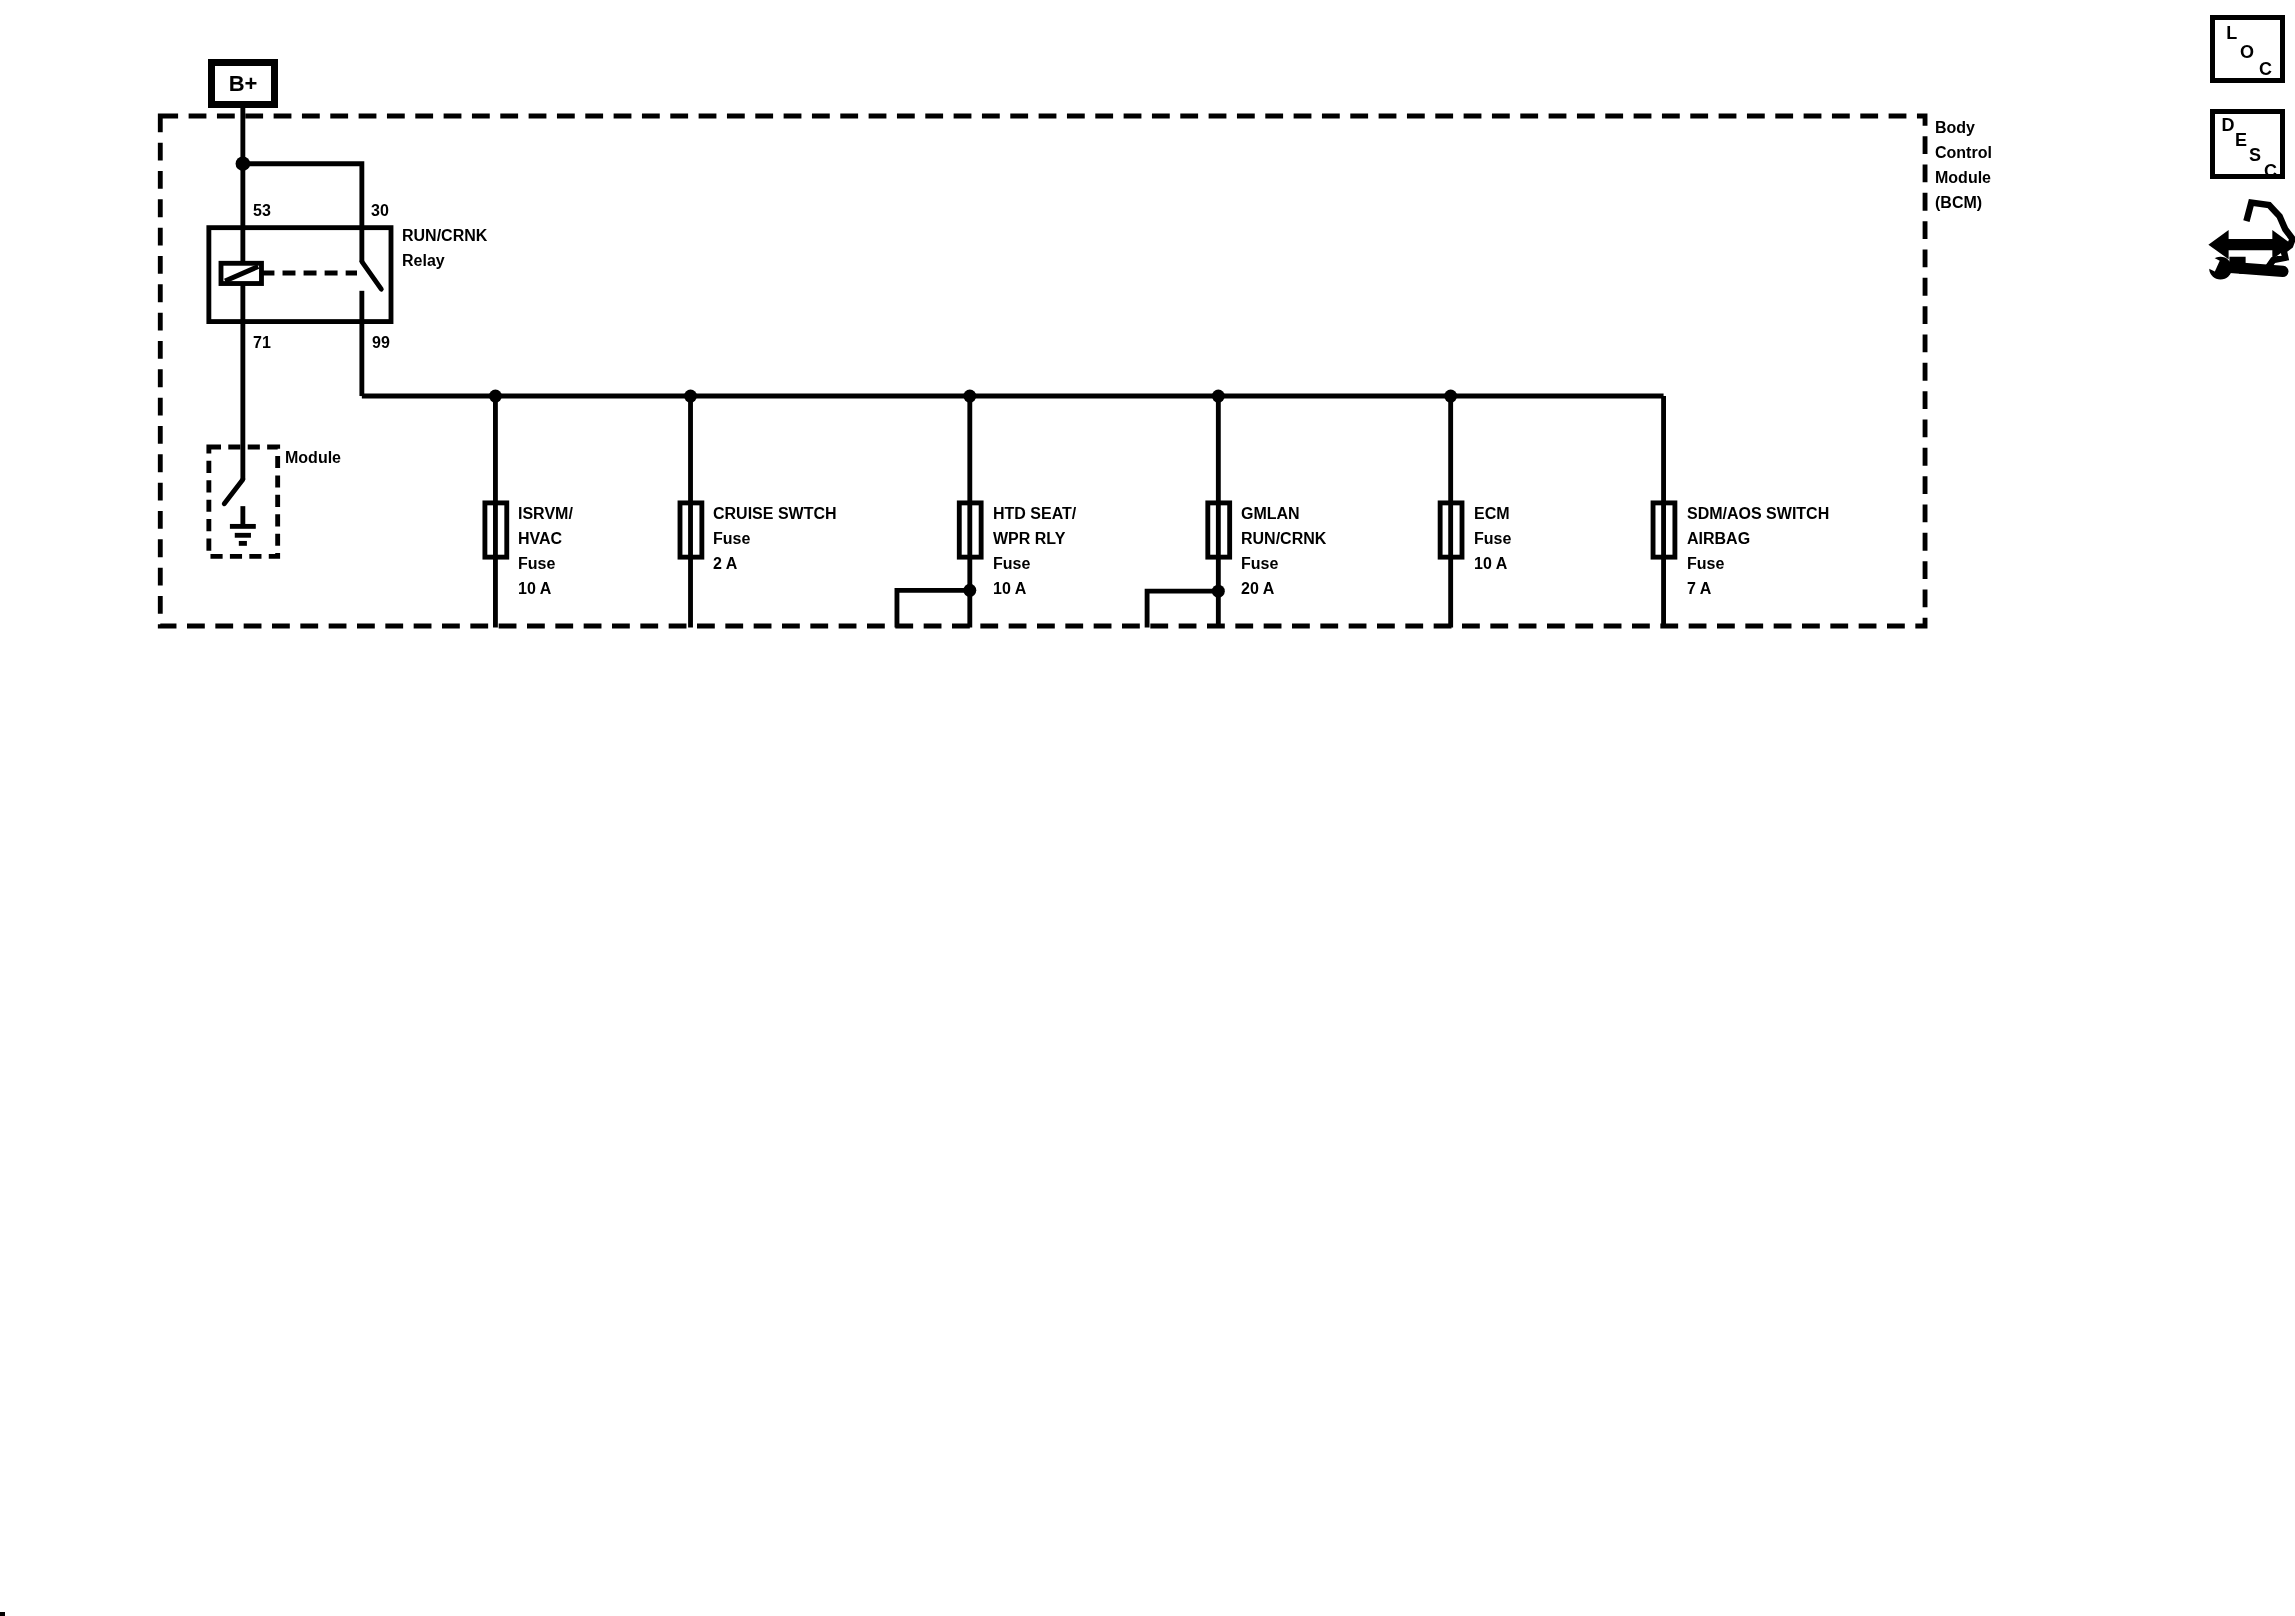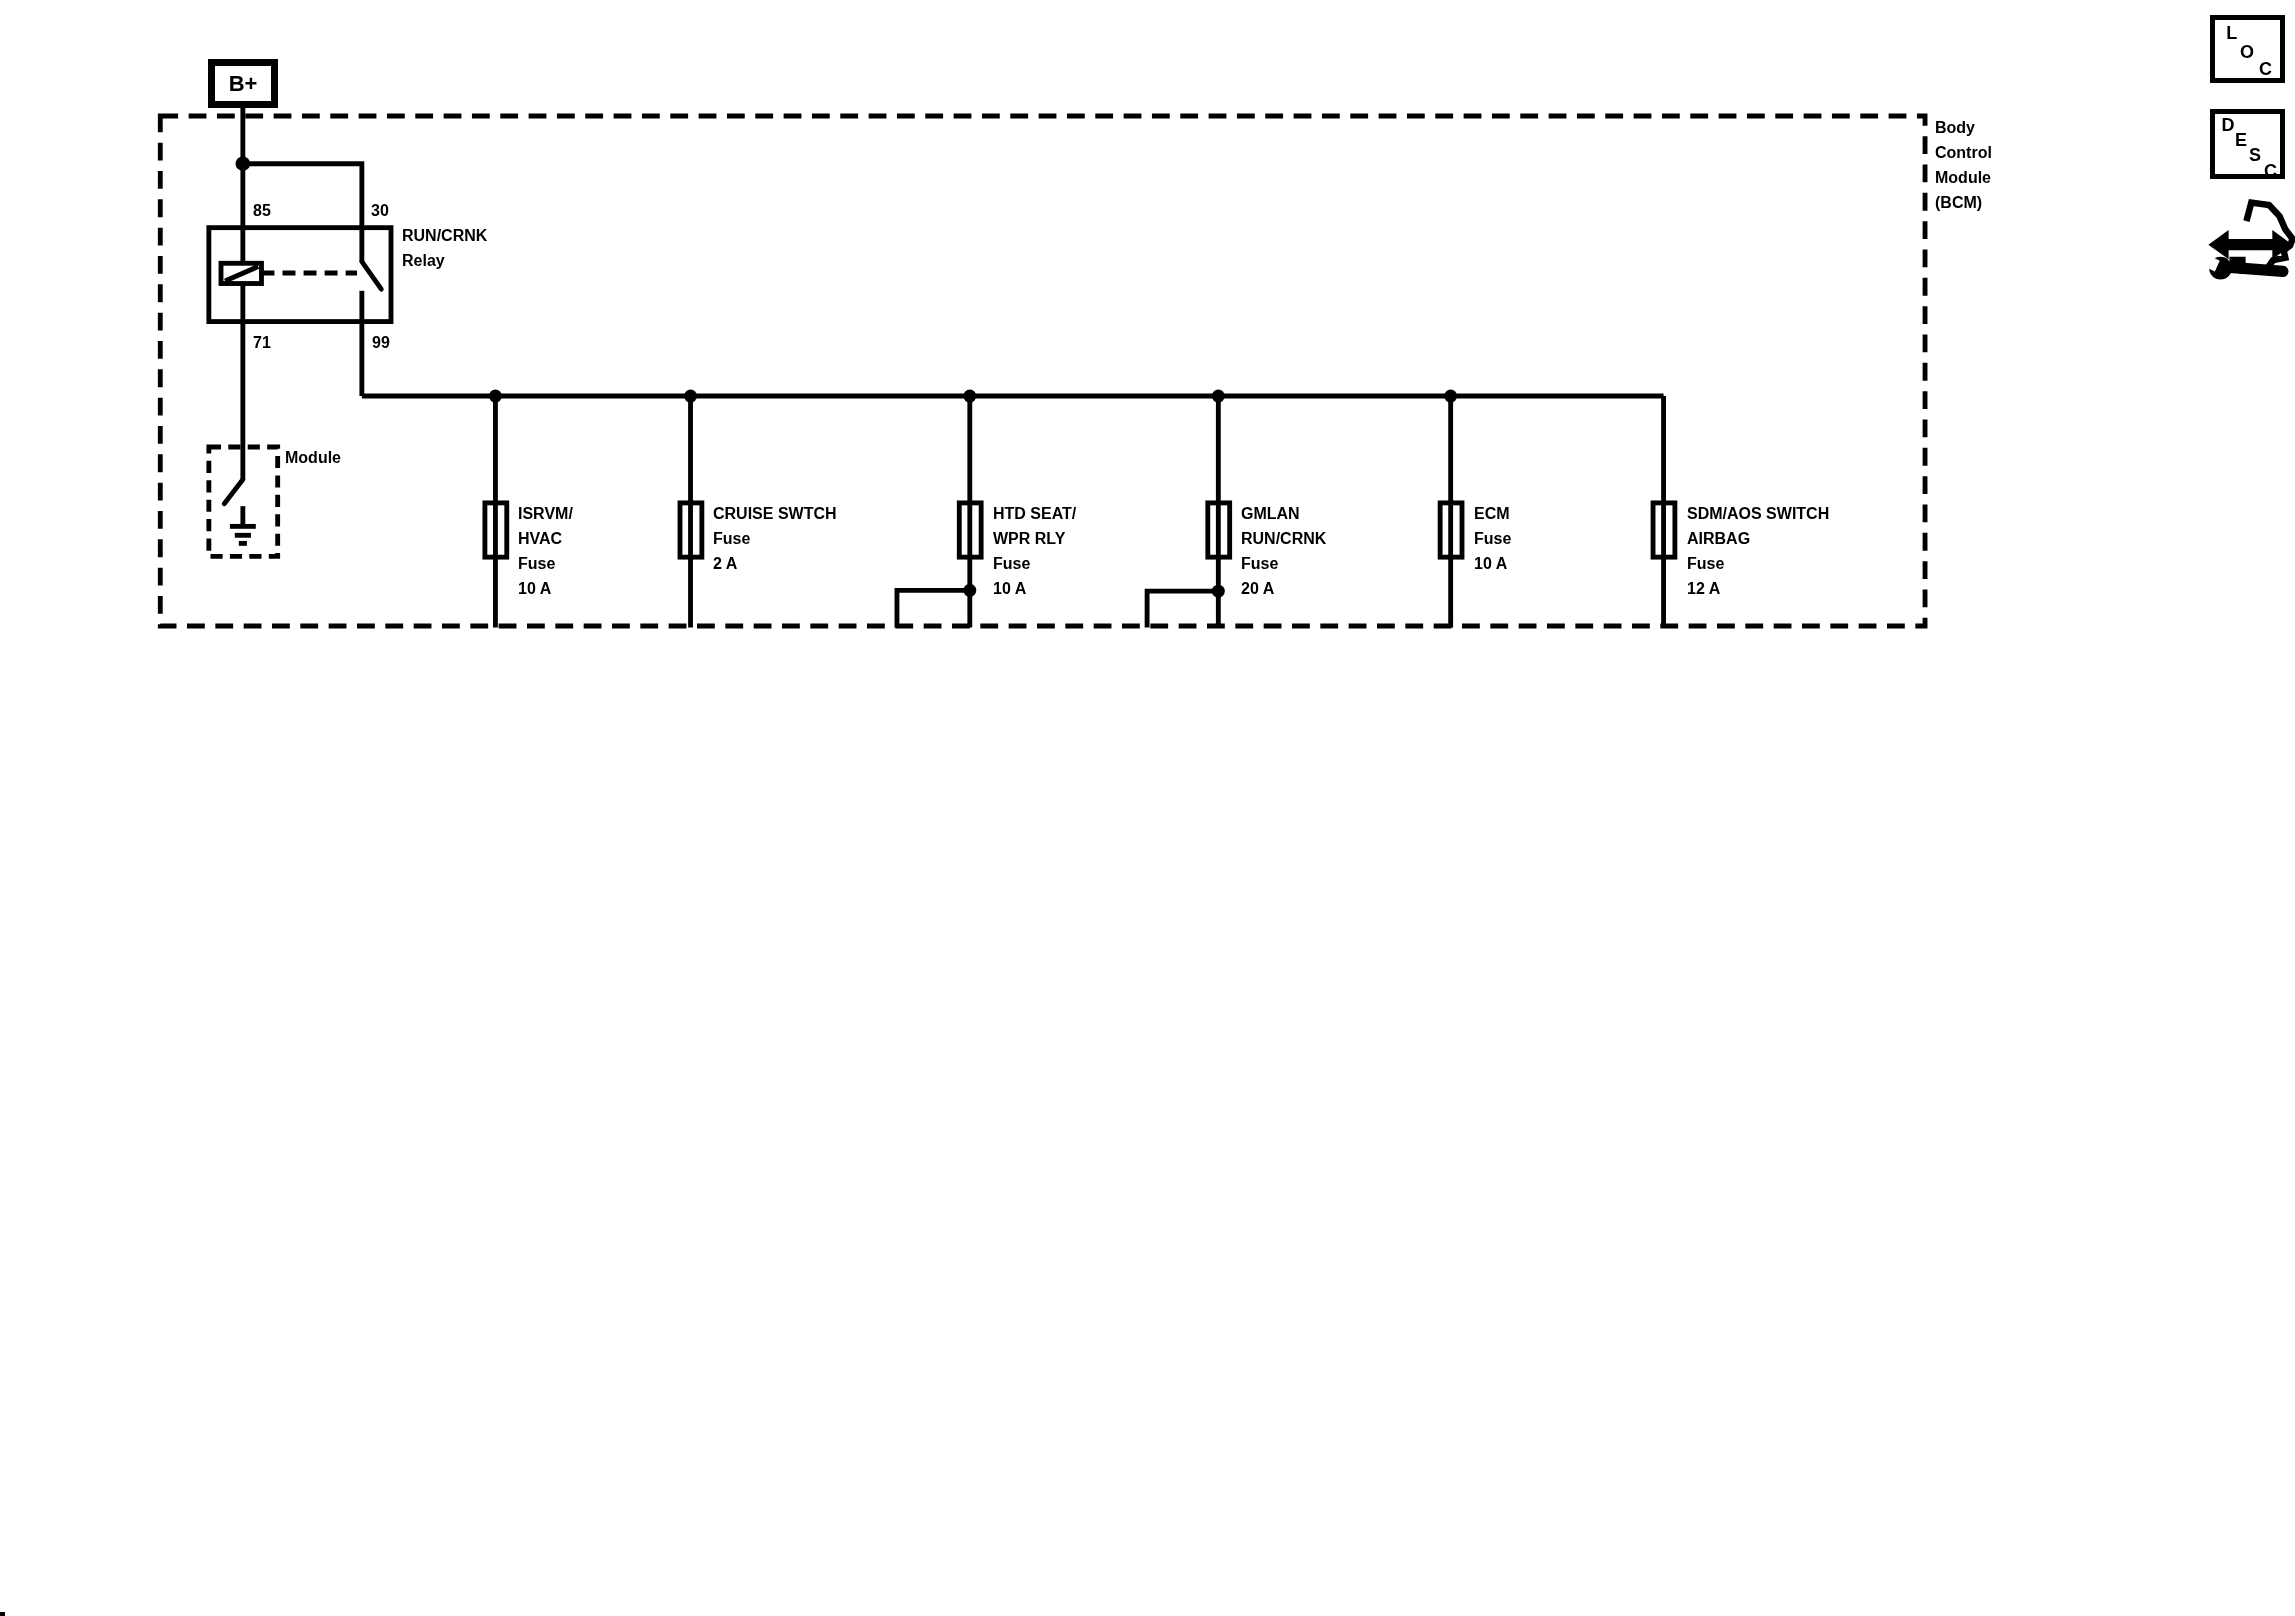--- a/index.html
+++ b/index.html
@@ -122,21 +122,21 @@
         <path d="M30,85 L95,90" stroke="#000" stroke-width="14" stroke-linecap="round"></path>
         <polygon points="0,68 17,77 11,90 -6,82" fill="#fff"></polygon>
       </g>
     </g>
   </svg>
 
   <div class="bplus-box">
     <span>B+</span>
   </div>
 
-  <div class="label pin" style="left:253px;top:198px;">85</div>
+  <div class="label pin" style="left:253px;top:198px;">53</div>
   <div class="label pin" style="left:371px;top:198px;">30</div>
   <div class="label pin" style="left:253px;top:330px;">71</div>
   <div class="label pin" style="left:372px;top:330px;">99</div>
 
   <div class="label" style="left:402px;top:223px;">RUN/CRNK
 Relay</div>
 
   <div class="label" style="left:285px;top:445px;">Module</div>
 
   <div class="label" style="left:1935px;top:115px;">Body
@@ -158,21 +158,21 @@
   <div class="label" style="left:1241px;top:501px;">GMLAN
 RUN/CRNK
 Fuse
 20 A</div>
   <div class="label" style="left:1474px;top:501px;">ECM
 Fuse
 10 A</div>
   <div class="label" style="left:1687px;top:501px;">SDM/AOS SWITCH
 AIRBAG
 Fuse
-12 A</div>
+7 A</div>
 
   <div class="icon-box" style="left:2210px;top:14.6px;">
     <span style="left:11.3px;top:4.9px;">L</span>
     <span style="left:25px;top:23px;">O</span>
     <span style="left:44px;top:40px;">C</span>
   </div>
 
   <div class="icon-box" style="left:2210px;top:109px;height:70px;">
     <span style="left:6.5px;top:2.4px;">D</span>
     <span style="left:20px;top:17px;">E</span>

